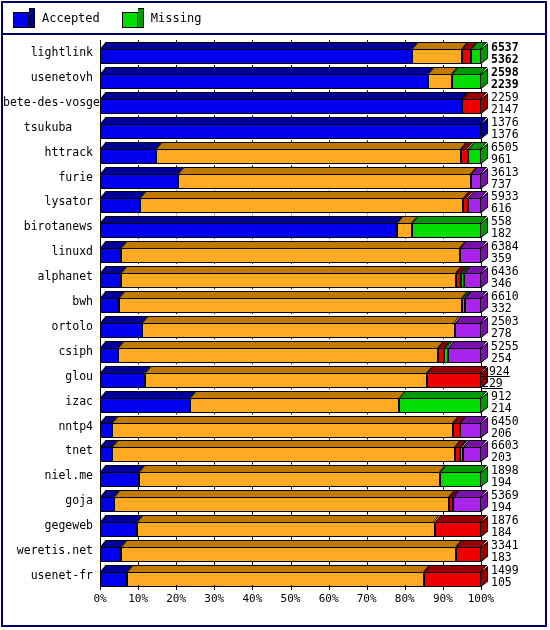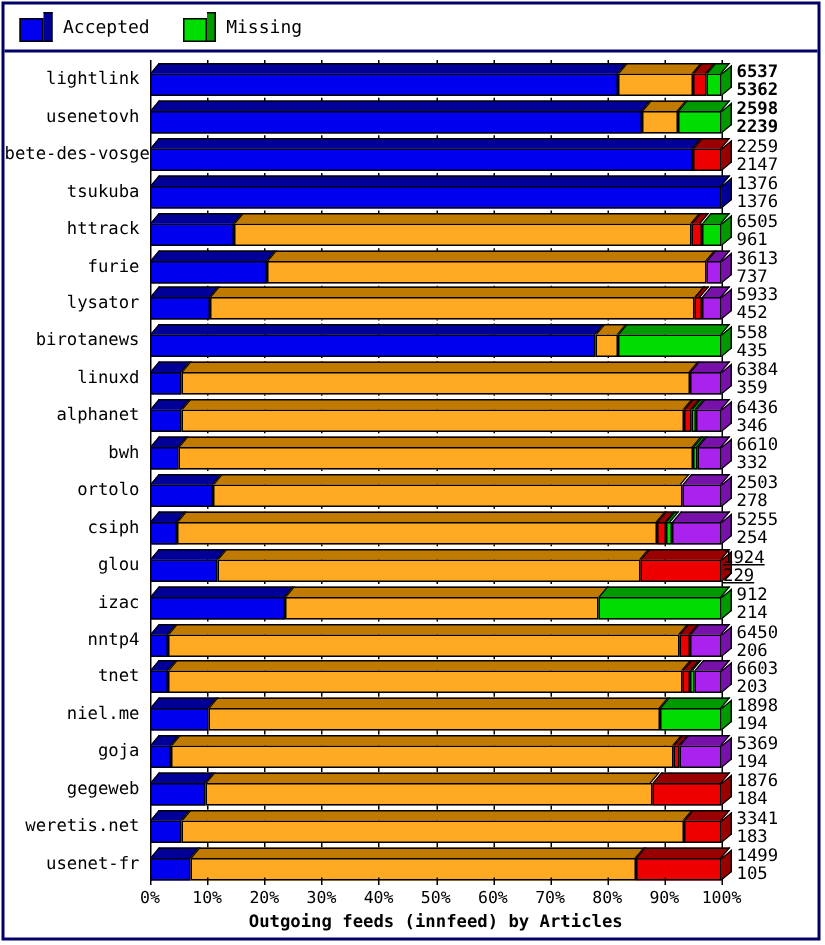--- a/index.html
+++ b/index.html
@@ -206,21 +206,21 @@
         </span>
         <span class="legend-label">Missing</span>
       </div>
     </div>
 
   <div id="plot">
     <div class="ylabel-col">
         <div class="ylabel" style="top: 11px;">lightlink</div>
         <div class="ylabel" style="top: 35.9px;">usenetovh</div>
         <div class="ylabel" style="top: 60.8px;">bete-des-vosges</div>
-        <div class="ylabel" style="top: 85.7px;">tsukuba</div>
+        <div class="ylabel" style="top: 85.7px; text-align: center;">tsukuba</div>
         <div class="ylabel" style="top: 110.6px;">httrack</div>
         <div class="ylabel" style="top: 135.5px;">furie</div>
         <div class="ylabel" style="top: 160.4px;">lysator</div>
         <div class="ylabel" style="top: 185.3px;">birotanews</div>
         <div class="ylabel" style="top: 210.2px;">linuxd</div>
         <div class="ylabel" style="top: 235.1px;">alphanet</div>
         <div class="ylabel" style="top: 260px;">bwh</div>
         <div class="ylabel" style="top: 284.9px;">ortolo</div>
         <div class="ylabel" style="top: 309.8px;">csiph</div>
         <div class="ylabel" style="top: 334.7px;">glou</div>
@@ -316,32 +316,32 @@
         <div class="segtop" style="left: 97px; width: 39.624px; top: 156.4px; background: rgb(0, 0, 153);"></div>
         <div class="seg" style="left: 136.624px; width: 323.85px; top: 163.4px; background: rgb(255, 170, 34);"></div>
         <div class="segtop" style="left: 136.624px; width: 323.85px; top: 156.4px; background: rgb(192, 122, 0);"></div>
         <div class="seg" style="left: 460.474px; width: 4.191px; top: 163.4px; background: rgb(238, 0, 0);"></div>
         <div class="segtop" style="left: 460.474px; width: 4.191px; top: 156.4px; background: rgb(153, 0, 0);"></div>
         <div class="seg" style="left: 464.665px; width: 13.335px; top: 163.4px; background: rgb(170, 34, 238);"></div>
         <div class="segtop" style="left: 464.665px; width: 13.335px; top: 156.4px; background: rgb(119, 17, 170);"></div>
         <div class="segside" style="left: 478px; top: 163.4px; background: rgb(119, 17, 170);"></div>
         <div class="valuelabel" style="left: 488px; top: 155.4px;">
           <div>5933</div>
-          <div>452</div>
+          <div>616</div>
         </div>
         <div class="seg" style="left: 97px; width: 297.18px; top: 188.3px; background: rgb(0, 0, 238);"></div>
         <div class="segtop" style="left: 97px; width: 297.18px; top: 181.3px; background: rgb(0, 0, 153);"></div>
         <div class="seg" style="left: 394.18px; width: 15.24px; top: 188.3px; background: rgb(255, 170, 34);"></div>
         <div class="segtop" style="left: 394.18px; width: 15.24px; top: 181.3px; background: rgb(192, 122, 0);"></div>
         <div class="seg" style="left: 409.42px; width: 68.58px; top: 188.3px; background: rgb(0, 221, 0);"></div>
         <div class="segtop" style="left: 409.42px; width: 68.58px; top: 181.3px; background: rgb(0, 153, 0);"></div>
         <div class="segside" style="left: 478px; top: 188.3px; background: rgb(0, 153, 0);"></div>
         <div class="valuelabel" style="left: 488px; top: 180.3px;">
           <div>558</div>
-          <div>435</div>
+          <div>182</div>
         </div>
         <div class="seg" style="left: 97px; width: 21.336px; top: 213.2px; background: rgb(0, 0, 238);"></div>
         <div class="segtop" style="left: 97px; width: 21.336px; top: 206.2px; background: rgb(0, 0, 153);"></div>
         <div class="seg" style="left: 118.336px; width: 339.09px; top: 213.2px; background: rgb(255, 170, 34);"></div>
         <div class="segtop" style="left: 118.336px; width: 339.09px; top: 206.2px; background: rgb(192, 122, 0);"></div>
         <div class="seg" style="left: 457.426px; width: 20.574px; top: 213.2px; background: rgb(170, 34, 238);"></div>
         <div class="segtop" style="left: 457.426px; width: 20.574px; top: 206.2px; background: rgb(119, 17, 170);"></div>
         <div class="segside" style="left: 478px; top: 213.2px; background: rgb(119, 17, 170);"></div>
         <div class="valuelabel" style="left: 488px; top: 205.2px;">
           <div>6384</div>
@@ -526,15 +526,14 @@
         <div class="ticklabel" style="left: 325.6px;">60%</div>
         <div class="tick" style="left: 363.7px;"></div>
         <div class="ticklabel" style="left: 363.7px;">70%</div>
         <div class="tick" style="left: 401.8px;"></div>
         <div class="ticklabel" style="left: 401.8px;">80%</div>
         <div class="tick" style="left: 439.9px;"></div>
         <div class="ticklabel" style="left: 439.9px;">90%</div>
         <div class="tick" style="left: 478px;"></div>
         <div class="ticklabel" style="left: 478px;">100%</div>
       </div>
-    <div id="xtitle">Outgoing feeds (innfeed) by Articles</div>
   </div>
 </div>
 
 </body></html>

